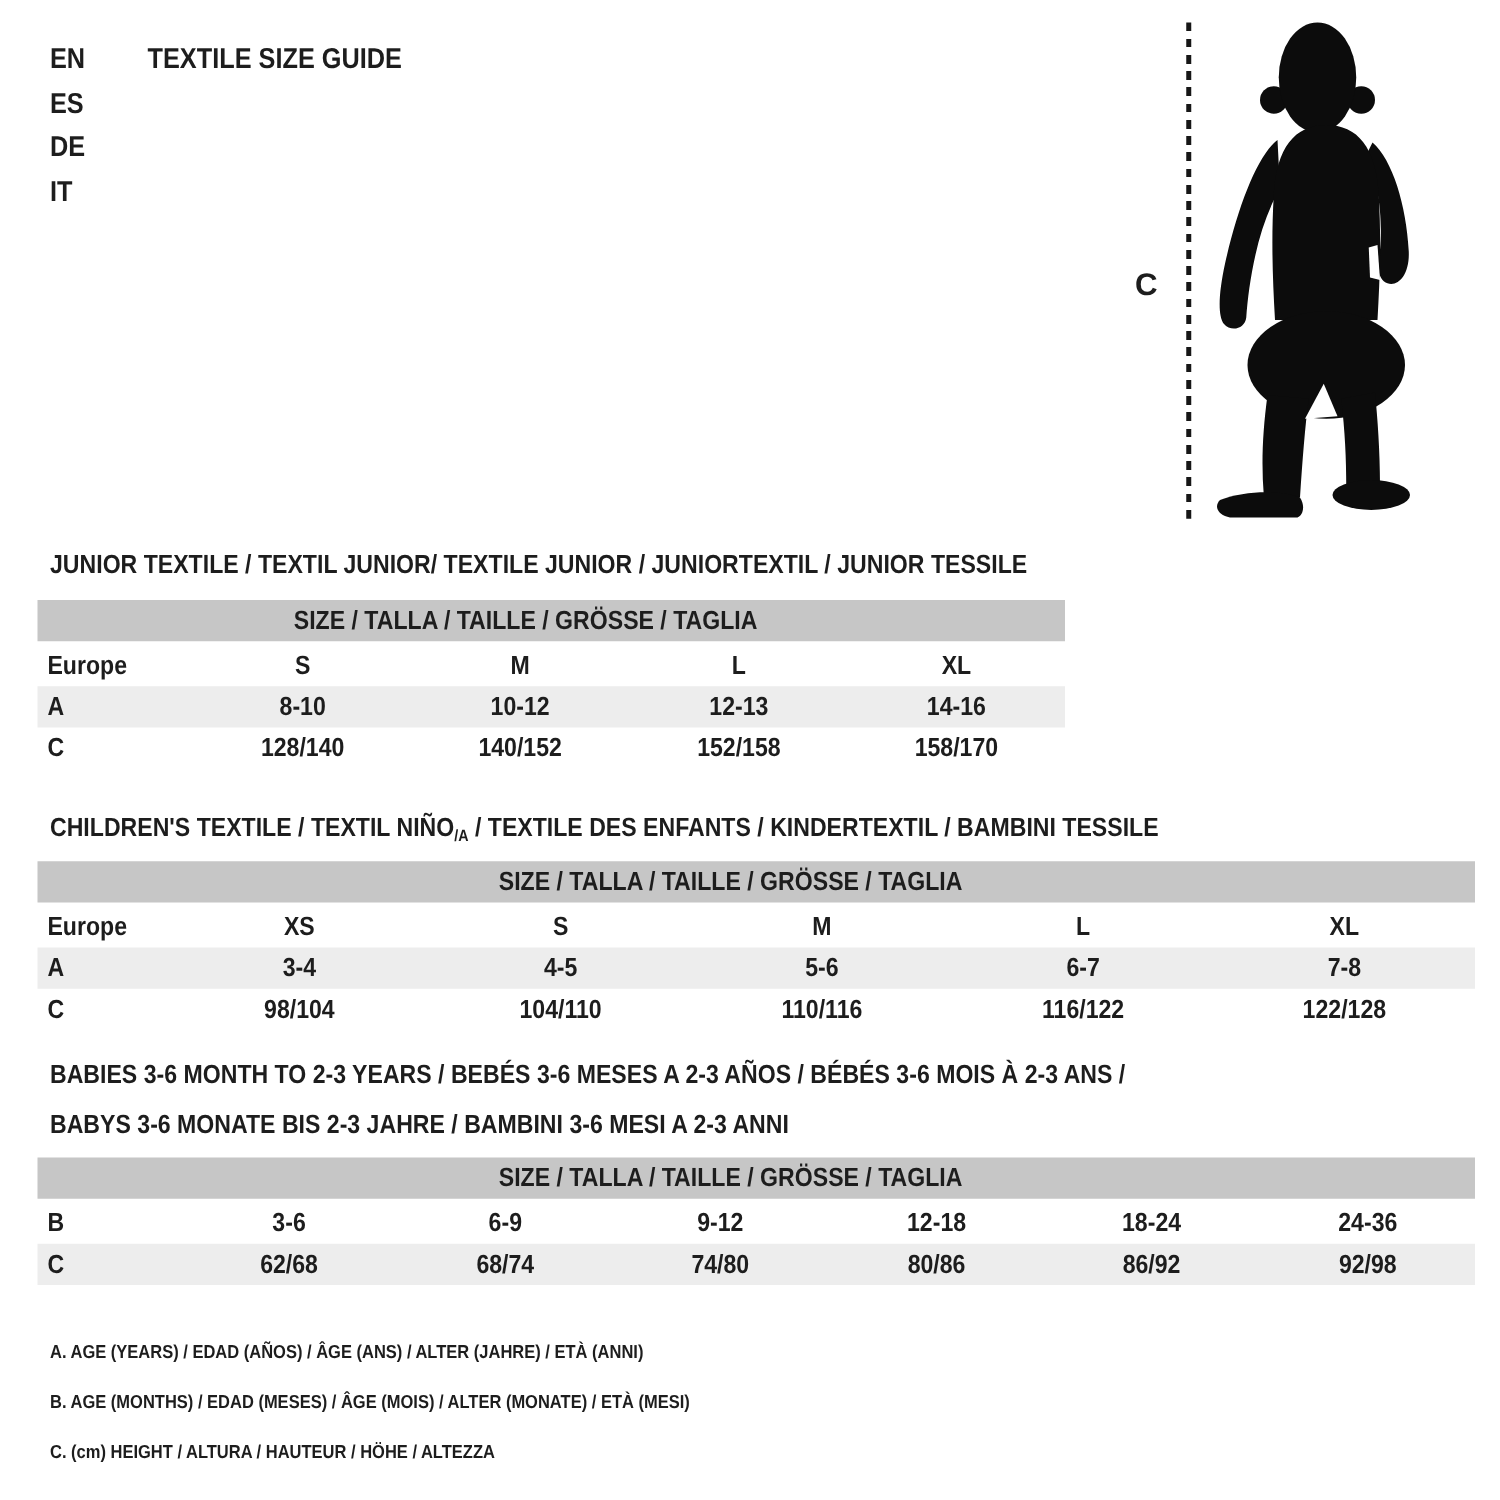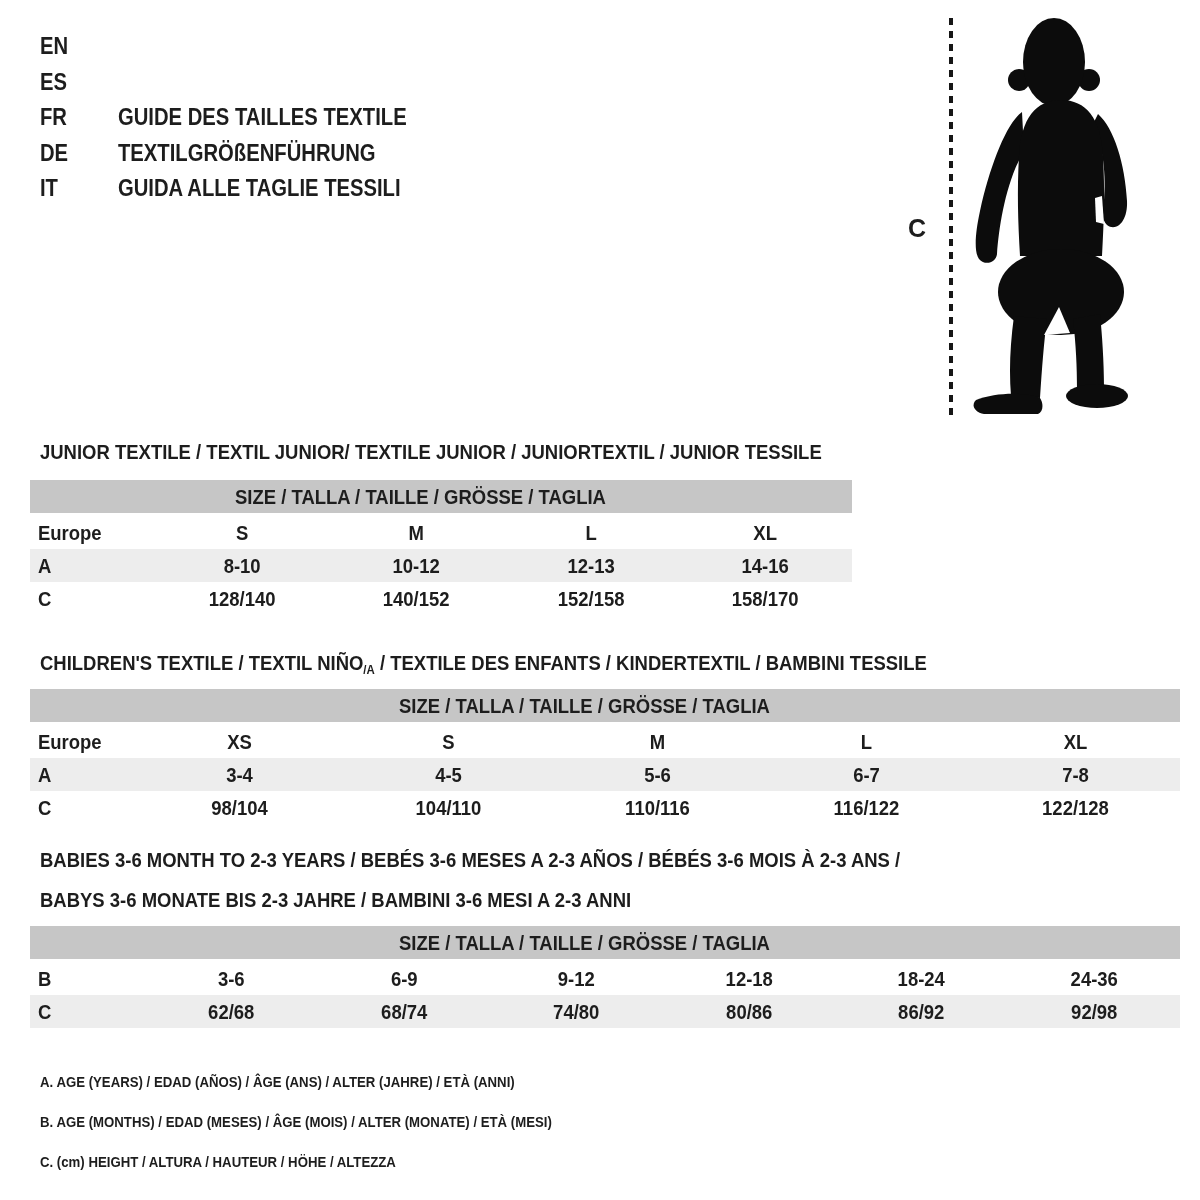--- a/index.html
+++ b/index.html
@@ -45,35 +45,30 @@
   .legend-line{transform:scaleX(0.88);transform-origin:0 50%;white-space:nowrap;}
 </style>
 </head>
 <body>
 
 <div class="canvas">
 
   <div class="lang-block">
     <div class="lang-row">
       <span class="lang-code"><span class="cx">EN</span></span>
+      <span class="lang-label"><span class="cx">TEXTILE SIZE GUIDE</span></span>
     </div>
     <div class="lang-row">
       <span class="lang-code"><span class="cx">ES</span></span>
     </div>
     <div class="lang-row">
-      <span class="lang-code"><span class="cx">FR</span></span>
-      <span class="lang-label"><span class="cx">GUIDE DES TAILLES TEXTILE</span></span>
-    </div>
-    <div class="lang-row">
       <span class="lang-code"><span class="cx">DE</span></span>
-      <span class="lang-label"><span class="cx">TEXTILGRÖßENFÜHRUNG</span></span>
     </div>
     <div class="lang-row">
       <span class="lang-code"><span class="cx">IT</span></span>
-      <span class="lang-label"><span class="cx">GUIDA ALLE TAGLIE TESSILI</span></span>
     </div>
   </div>
 
   <span class="c-label">C</span>
   <div class="dash-line"></div>
   <svg class="silhouette" width="170" height="400" viewBox="0 0 170 400" aria-hidden="true">
     <g fill="currentColor" stroke="none">
       <circle cx="53" cy="64" r="11"></circle>
       <circle cx="123" cy="64" r="11"></circle>
       <ellipse cx="88" cy="46" rx="31" ry="44"></ellipse>

